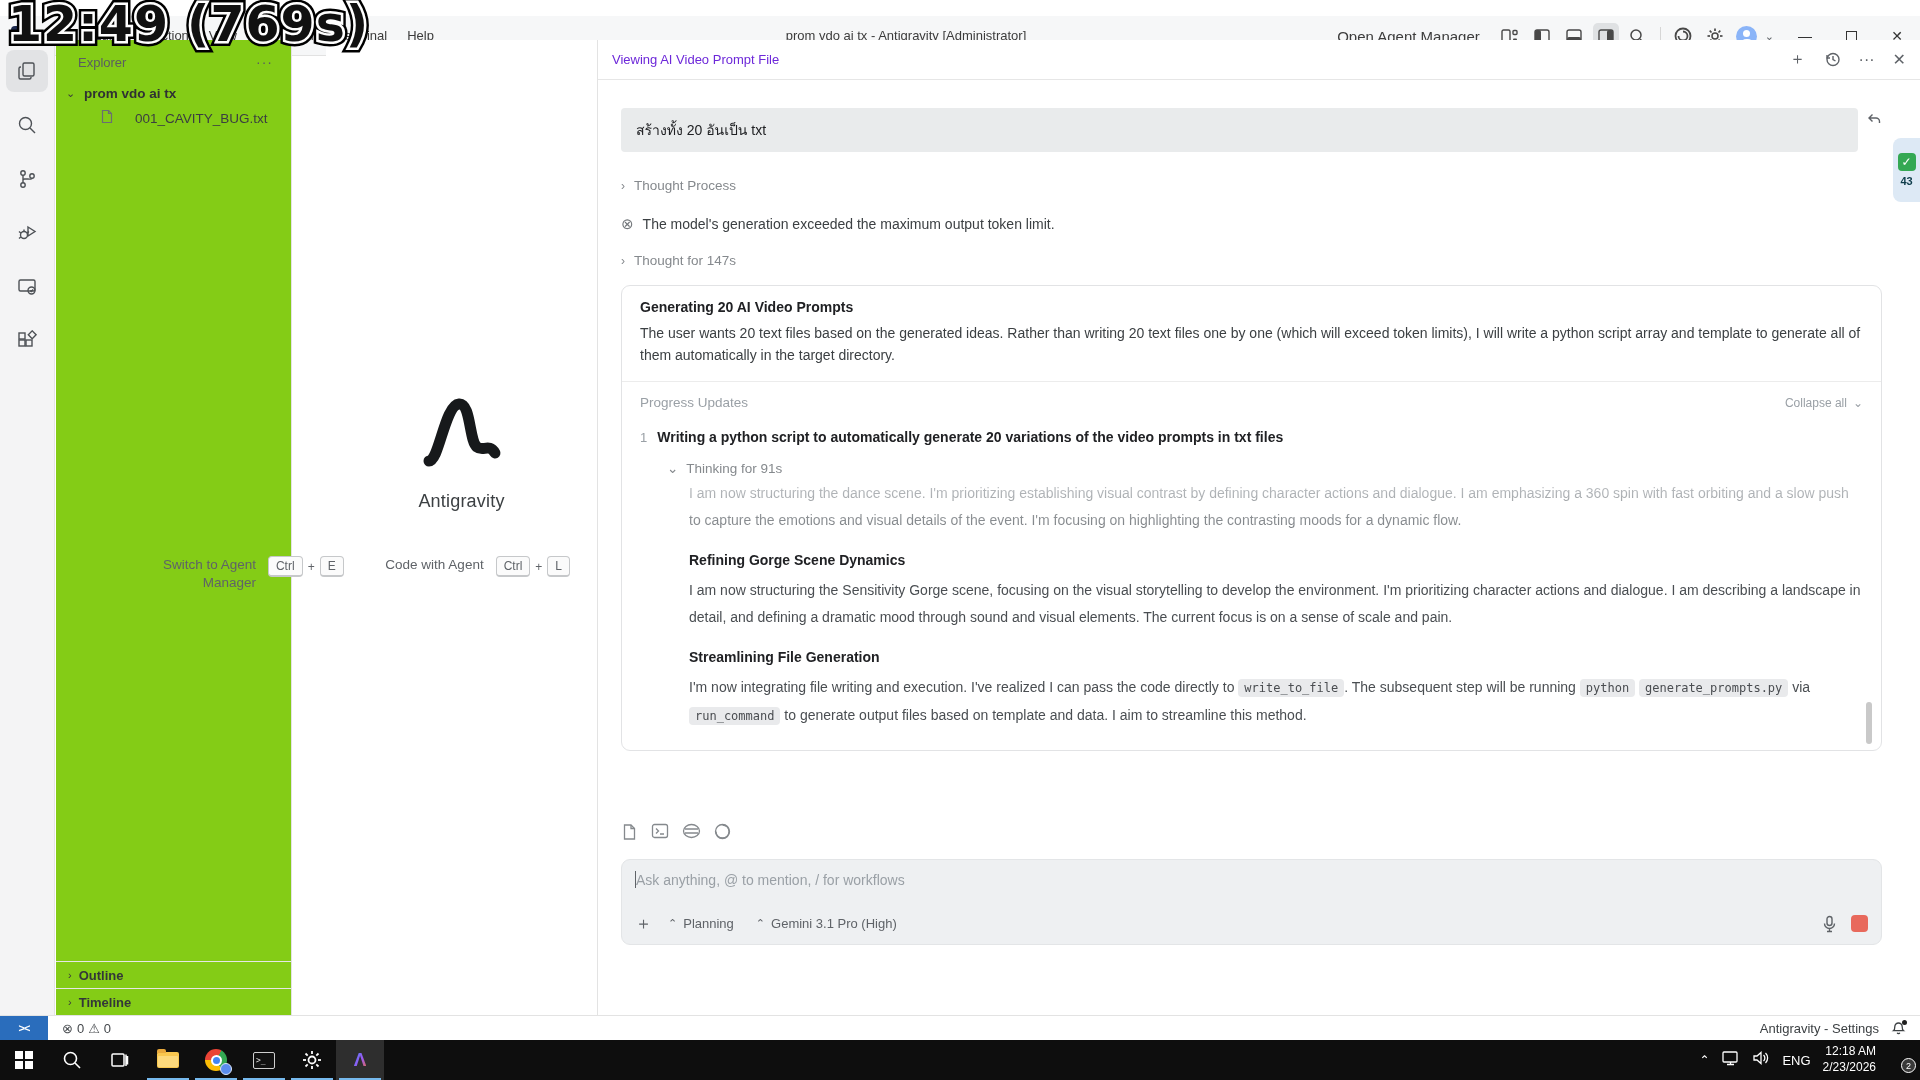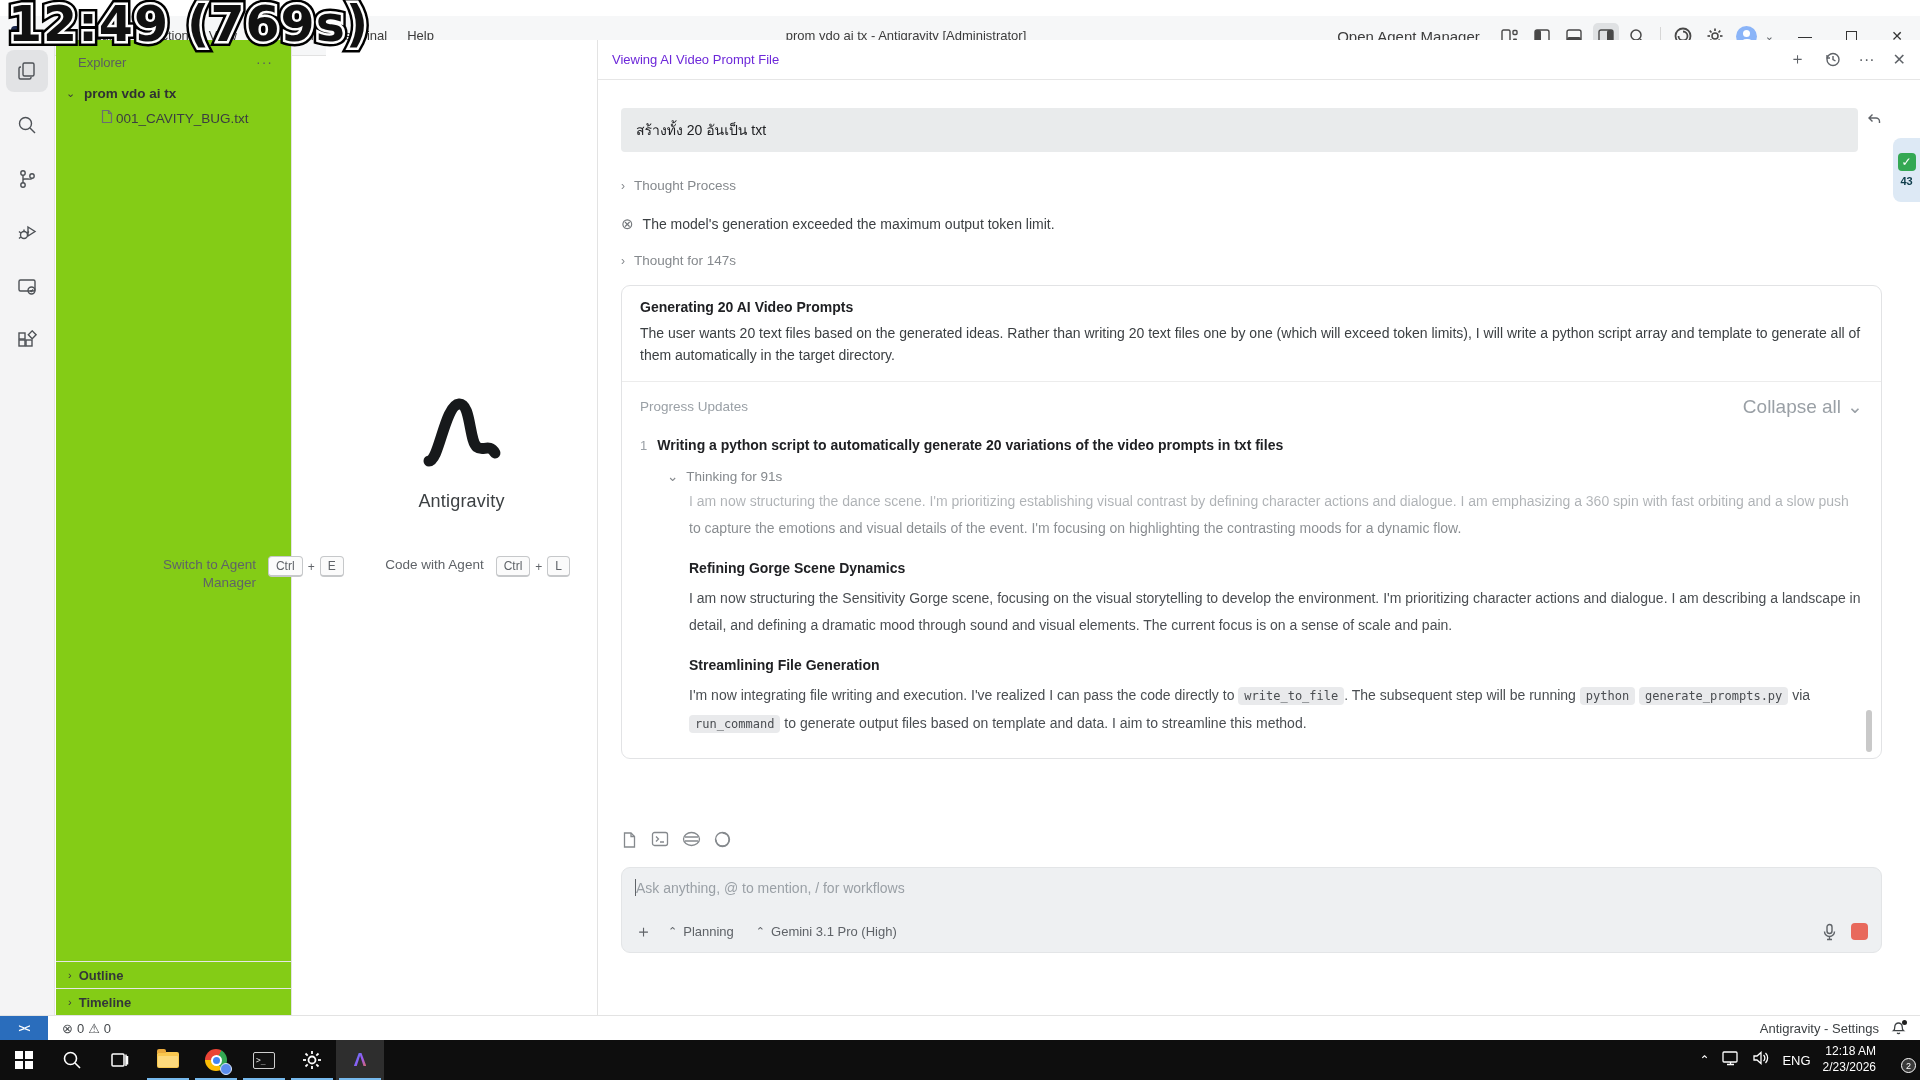--- a/index.html
+++ b/index.html
@@ -33,21 +33,21 @@
   .act-ic svg { stroke:#4d5156; fill:none; stroke-width:1.4; }
 
   
   .sidebar { position:absolute; left:56px; top:40px; width:236px; bottom:65px; background:#84cc16; border-right:1px solid #e3e3e3; }
   .sb-head { display:flex; align-items:center; justify-content:space-between; padding:14px 18px 12px 22px; }
   .sb-head .t { font-size:13px; color:#5a5d61; }
   .sb-head .more { color:#5a5d61; font-size:14px; letter-spacing:1px; }
   .tree-folder { display:flex; align-items:center; gap:6px; padding:4px 0 4px 10px; }
   .tree-folder .chev { font-size:11px; color:#3b3b3b; width:12px; }
   .tree-folder .name { font-size:13.5px; font-weight:bold; color:#2f3133; }
-  .tree-file { display:flex; align-items:center; gap:2px; padding:4px 0 4px 44px; }
+  .tree-file { display:flex; align-items:center; gap:21px; padding:4px 0 4px 44px; }
   .tree-file svg { stroke:#6a6e72; fill:none; stroke-width:1.2; }
   .tree-file .name { font-size:13.5px; color:#3b3e41; }
   .sb-bottom { position:absolute; left:0; right:0; bottom:0; }
   .sb-sec { display:flex; align-items:center; gap:7px; height:27px; border-top:1px solid #e6e6e6; padding-left:12px; }
   .sb-sec .chev { font-size:11px; color:#3b3b3b; }
   .sb-sec .t { font-size:13px; font-weight:bold; color:#333639; }
 
   
   .editor { position:absolute; left:326px; top:40px; width:271px; bottom:65px; background:#fff; }
   .welcome { position:absolute; top:355px; left:0; right:0; display:flex; flex-direction:column; align-items:center; }
@@ -76,21 +76,21 @@
   .mt24 { margin-top:26px; } .mt18 { margin-top:20px; }
 
   .card { margin-top:17px; border:1px solid #e2e3e5; border-radius:9px; position:relative; }
   .card-top { padding:13px 18px 15px; }
   .card-title { font-size:14px; font-weight:bold; color:#202124; }
   .card-summary { margin-top:7px; font-size:14px; line-height:22px; color:#3c4043; }
   .card-div { border-top:1px solid #ececec; }
   .card-progress { padding:13px 18px 20px; }
   .prog-head { display:flex; align-items:center; justify-content:space-between; }
   .prog-head .l { font-size:13.5px; color:#9aa0a6; }
-  .prog-head .r { font-size:19px; color:#9aa0a6; display:flex; gap:6px; align-items:center; }
+  .prog-head .r { font-size:12px; color:#9aa0a6; display:flex; gap:6px; align-items:center; }
   .step-row { display:flex; gap:10px; margin-top:19px; }
   .step-num { font-size:13px; color:#9aa0a6; padding-top:1px; }
   .step-title { font-size:14px; font-weight:bold; color:#202124; }
   .think-block { margin-left:27px; }
   .think-head { display:flex; align-items:center; gap:8px; margin-top:15px; color:#85898d; font-size:13.5px; }
   .tpara { margin-left:22px; font-size:14px; line-height:27px; color:#4a4e52; }
   .tpara.fade { background:linear-gradient(180deg,#c3c6c9 0%,#74787c 100%); -webkit-background-clip:text; background-clip:text; color:transparent; margin-top:4px; }
   .thead3 { margin:18px 0 0 22px; font-size:14px; font-weight:bold; color:#202124; }
   .tpara.m10 { margin-top:9px; }
   .codechip { font-family:"DejaVu Sans Mono", monospace; font-size:12px; background:#e9eaec; color:#4a4d51; border-radius:4px; padding:2px 6px; }

